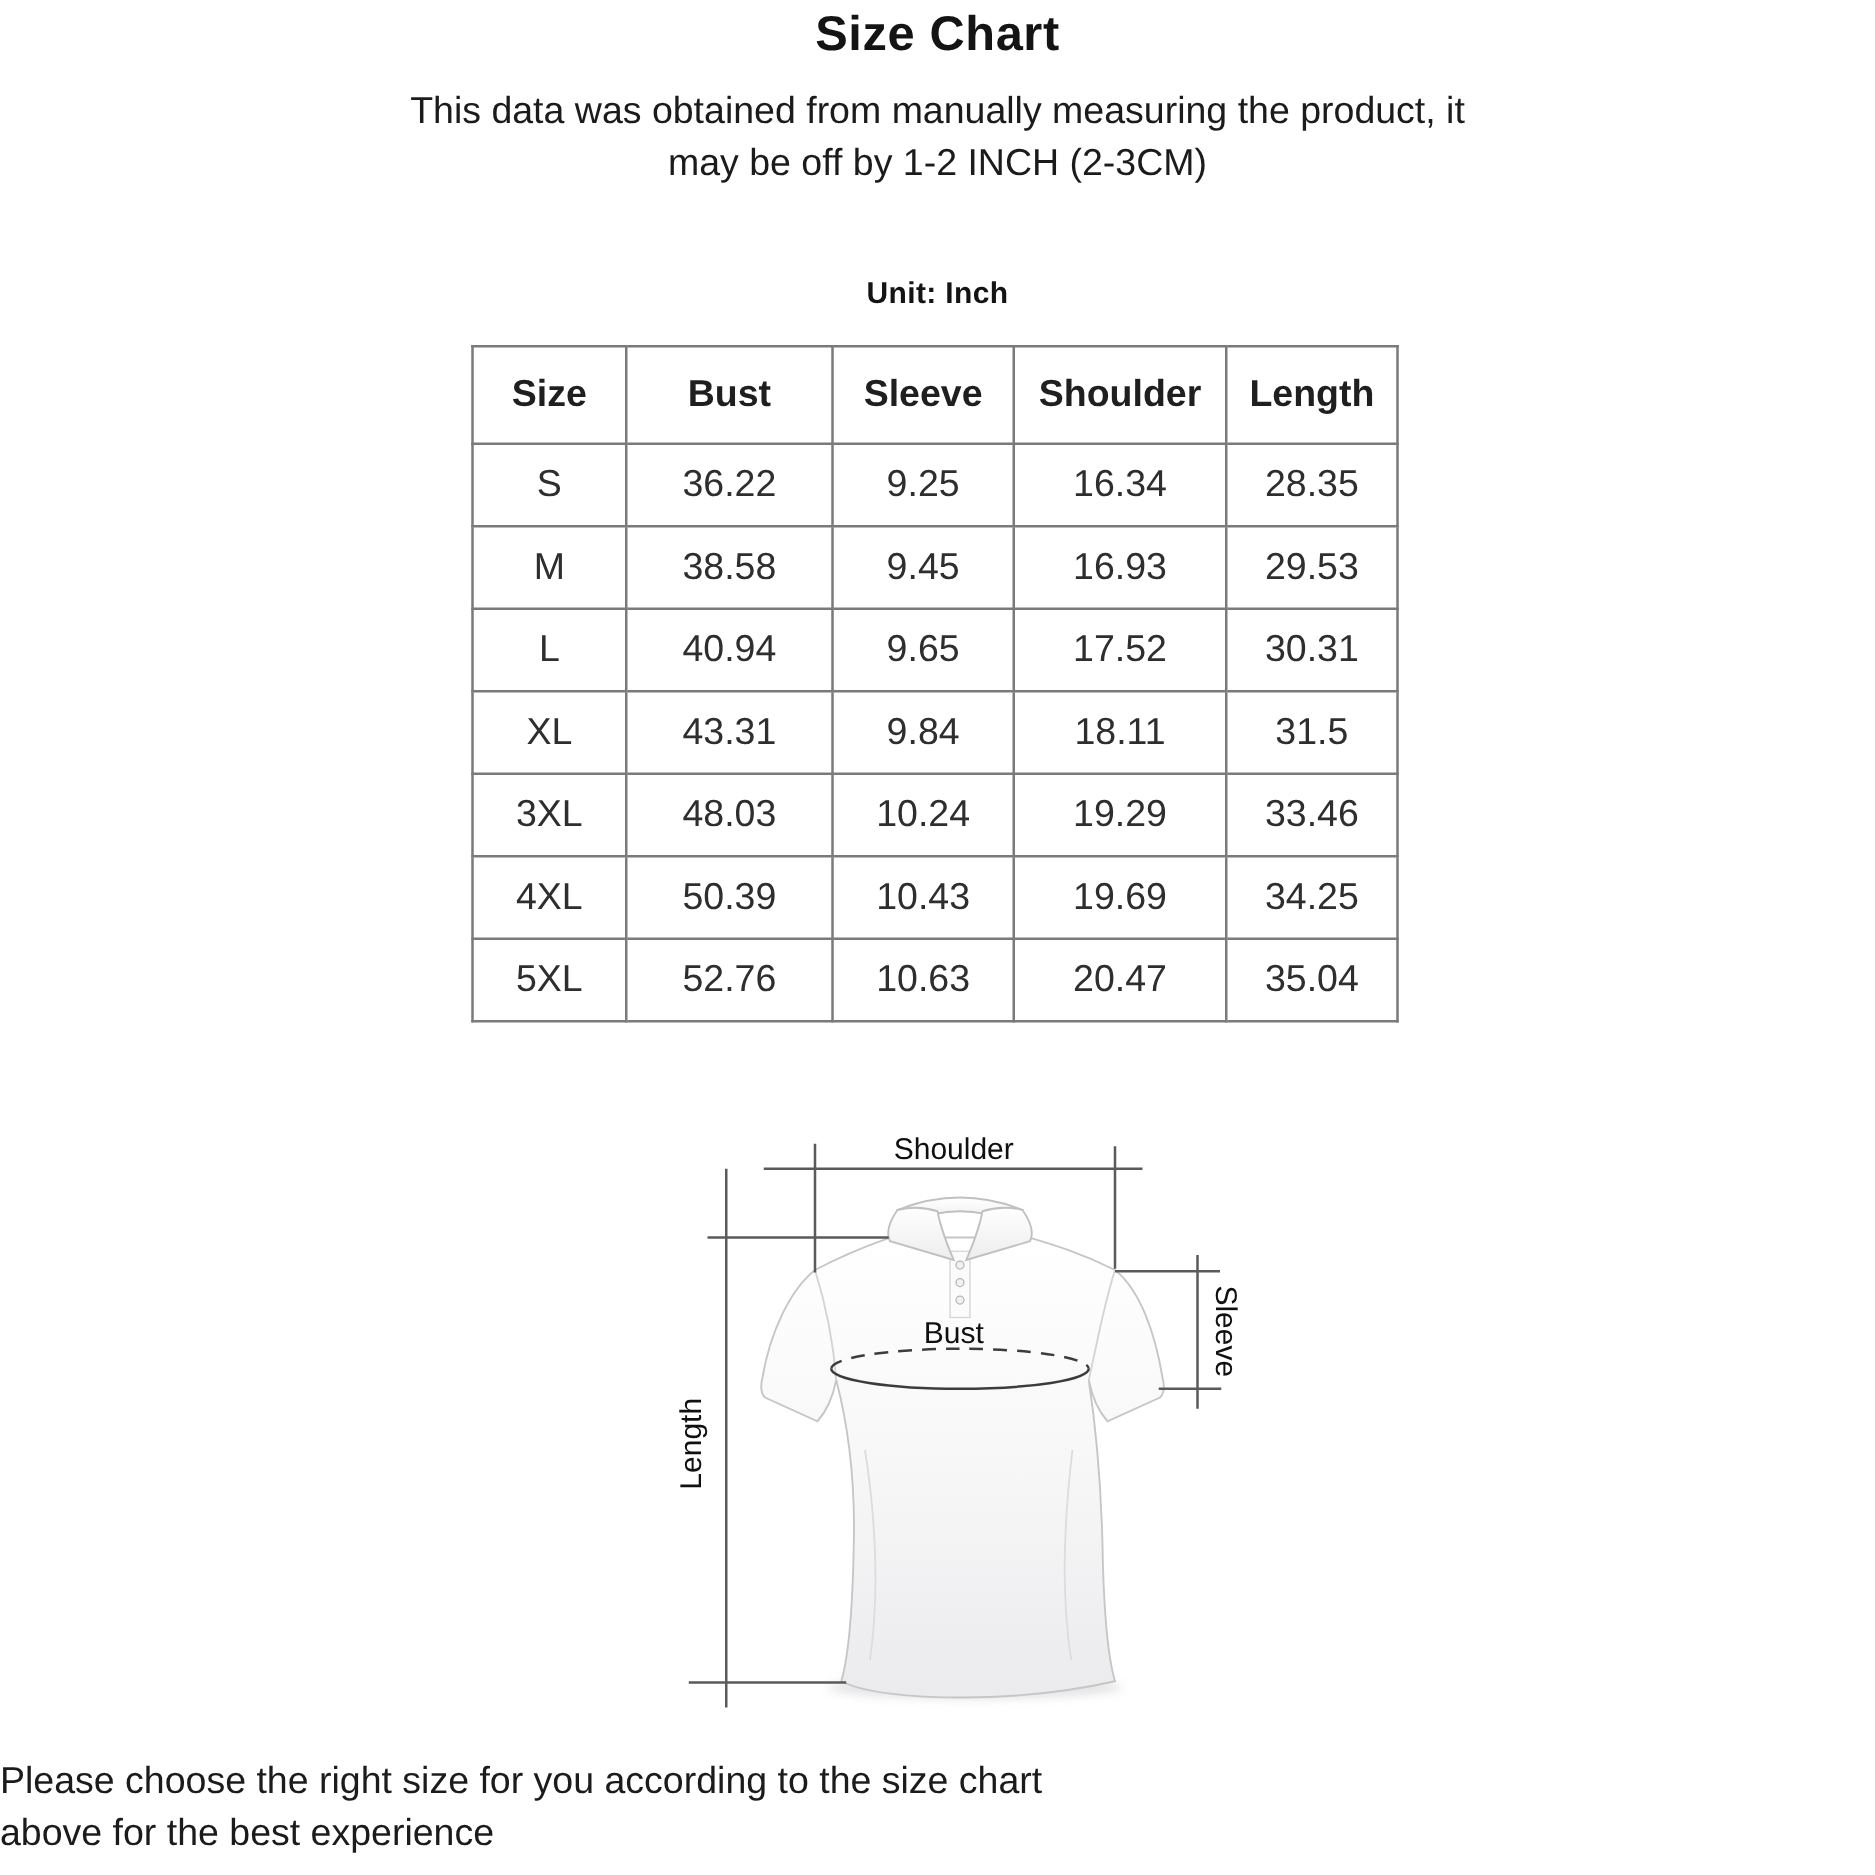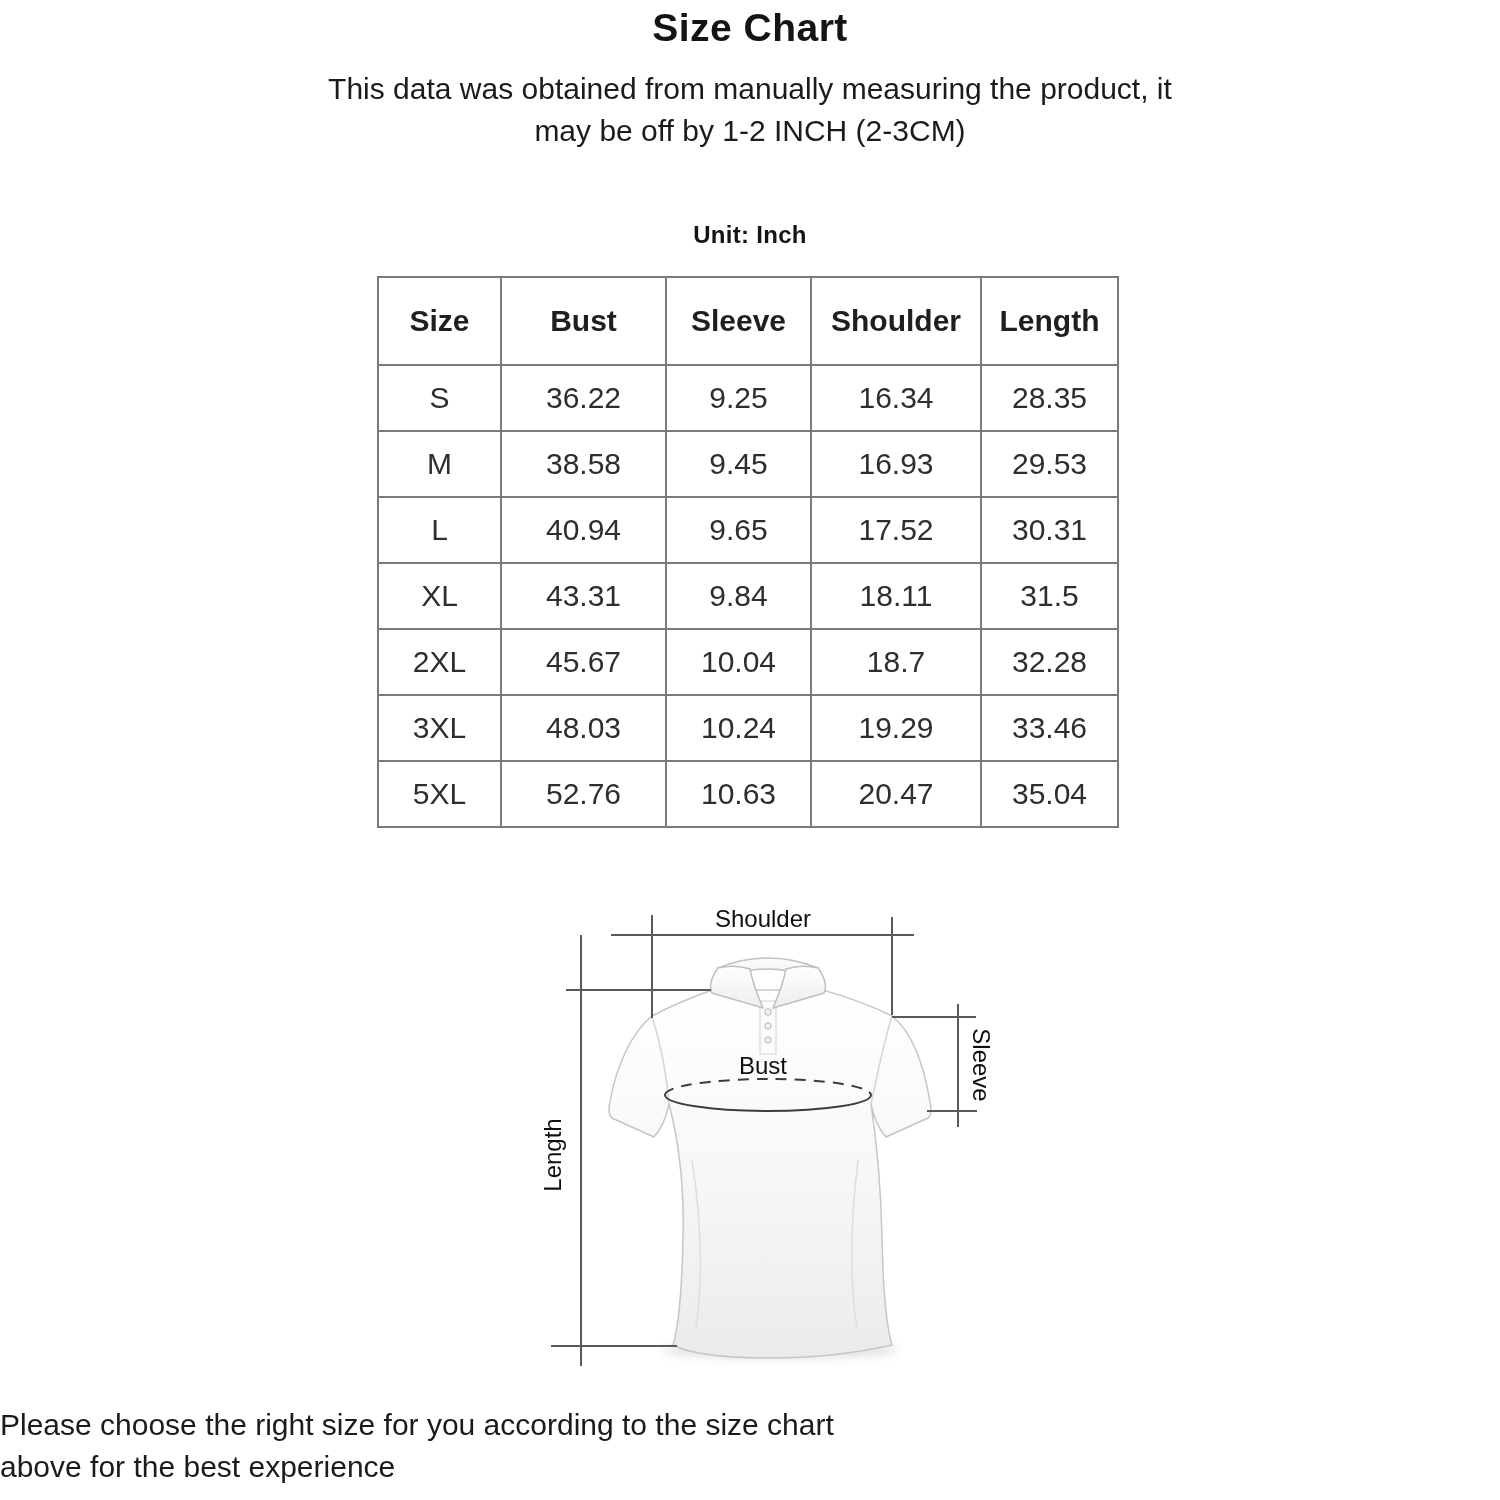--- a/index.html
+++ b/index.html
@@ -21,21 +21,21 @@
     font-size:24px;line-height:42px;font-weight:700;color:#141414;letter-spacing:.3px;
   }
   table.size-table{
     position:absolute;left:377px;top:276px;width:740px;
     border-collapse:collapse;table-layout:fixed;
     font-size:30px;color:#2e2e2e;
   }
   .size-table th,.size-table td{
     border:2px solid #7a7a7a;text-align:center;vertical-align:middle;padding:0;
   }
-  .size-table thead tr{height:88px;}
+  .size-table thead tr{height:78px;}
   .size-table tbody tr{height:66px;}
   .size-table th{font-weight:700;color:#1f1f1f;}
   .diagram{position:absolute;left:540px;top:898px;width:470px;height:470px;}
   .diagram svg{display:block;width:470px;height:470px;}
   .dim{stroke:#5a5a5a;stroke-width:2;fill:none;}
   .dim-label{fill:#101010;font-size:24px;font-family:"Liberation Sans","DejaVu Sans",sans-serif;}
   .footer{
     position:absolute;top:1404px;left:0;width:100%;text-align:left;
     font-size:30px;line-height:42px;color:#1b1b1b;
   }
@@ -95,32 +95,32 @@
         <td>30.31</td>
       </tr>
       <tr>
         <td>XL</td>
         <td>43.31</td>
         <td>9.84</td>
         <td>18.11</td>
         <td>31.5</td>
       </tr>
       <tr>
-        <td>2XL</td>
-        <td>45.67</td>
-        <td>10.04</td>
-        <td>18.7</td>
-        <td>32.28</td>
-      </tr>
-      <tr>
         <td>3XL</td>
         <td>48.03</td>
         <td>10.24</td>
         <td>19.29</td>
         <td>33.46</td>
+      </tr>
+      <tr>
+        <td>4XL</td>
+        <td>50.39</td>
+        <td>10.43</td>
+        <td>19.69</td>
+        <td>34.25</td>
       </tr>
       <tr>
         <td>5XL</td>
         <td>52.76</td>
         <td>10.63</td>
         <td>20.47</td>
         <td>35.04</td>
       </tr>
     </tbody>
   </table>

